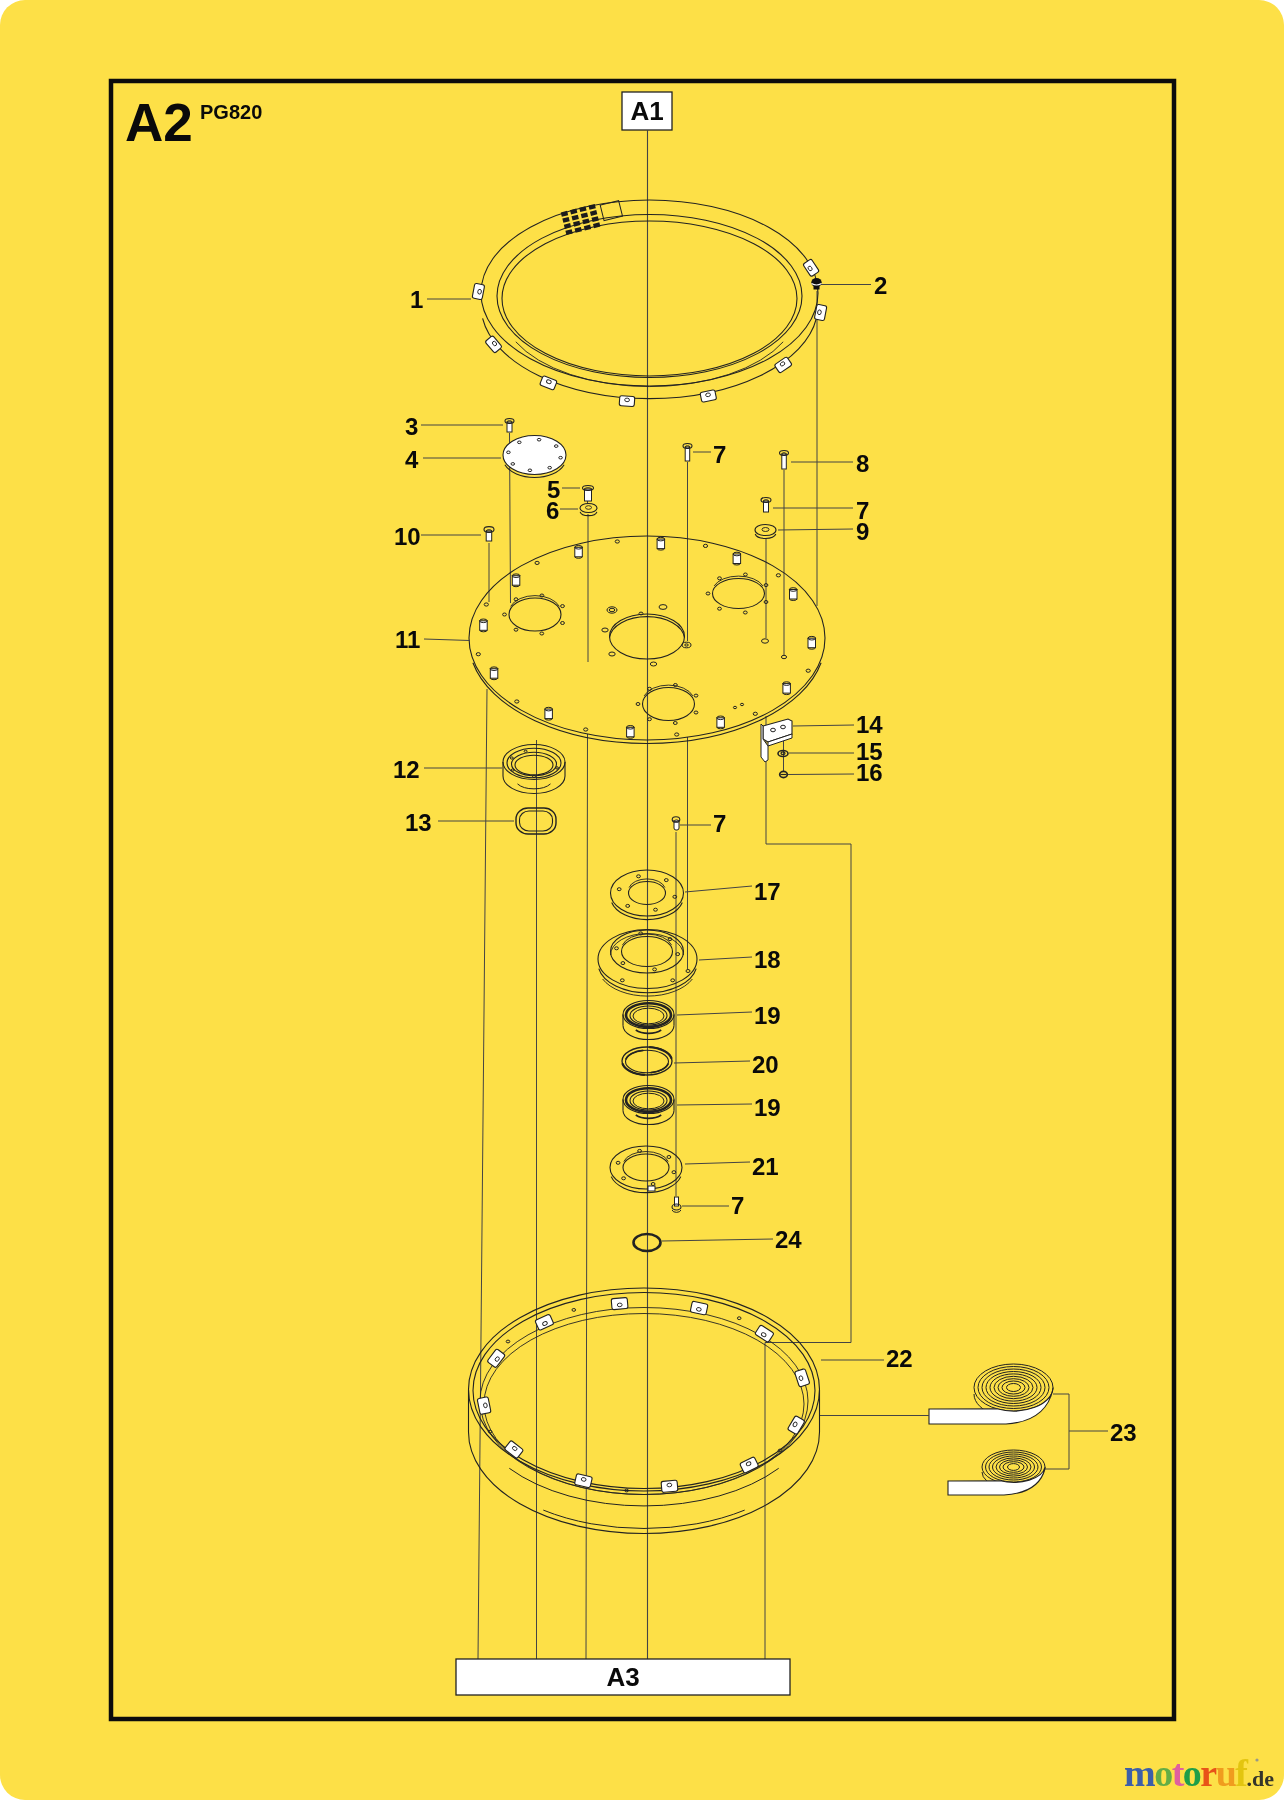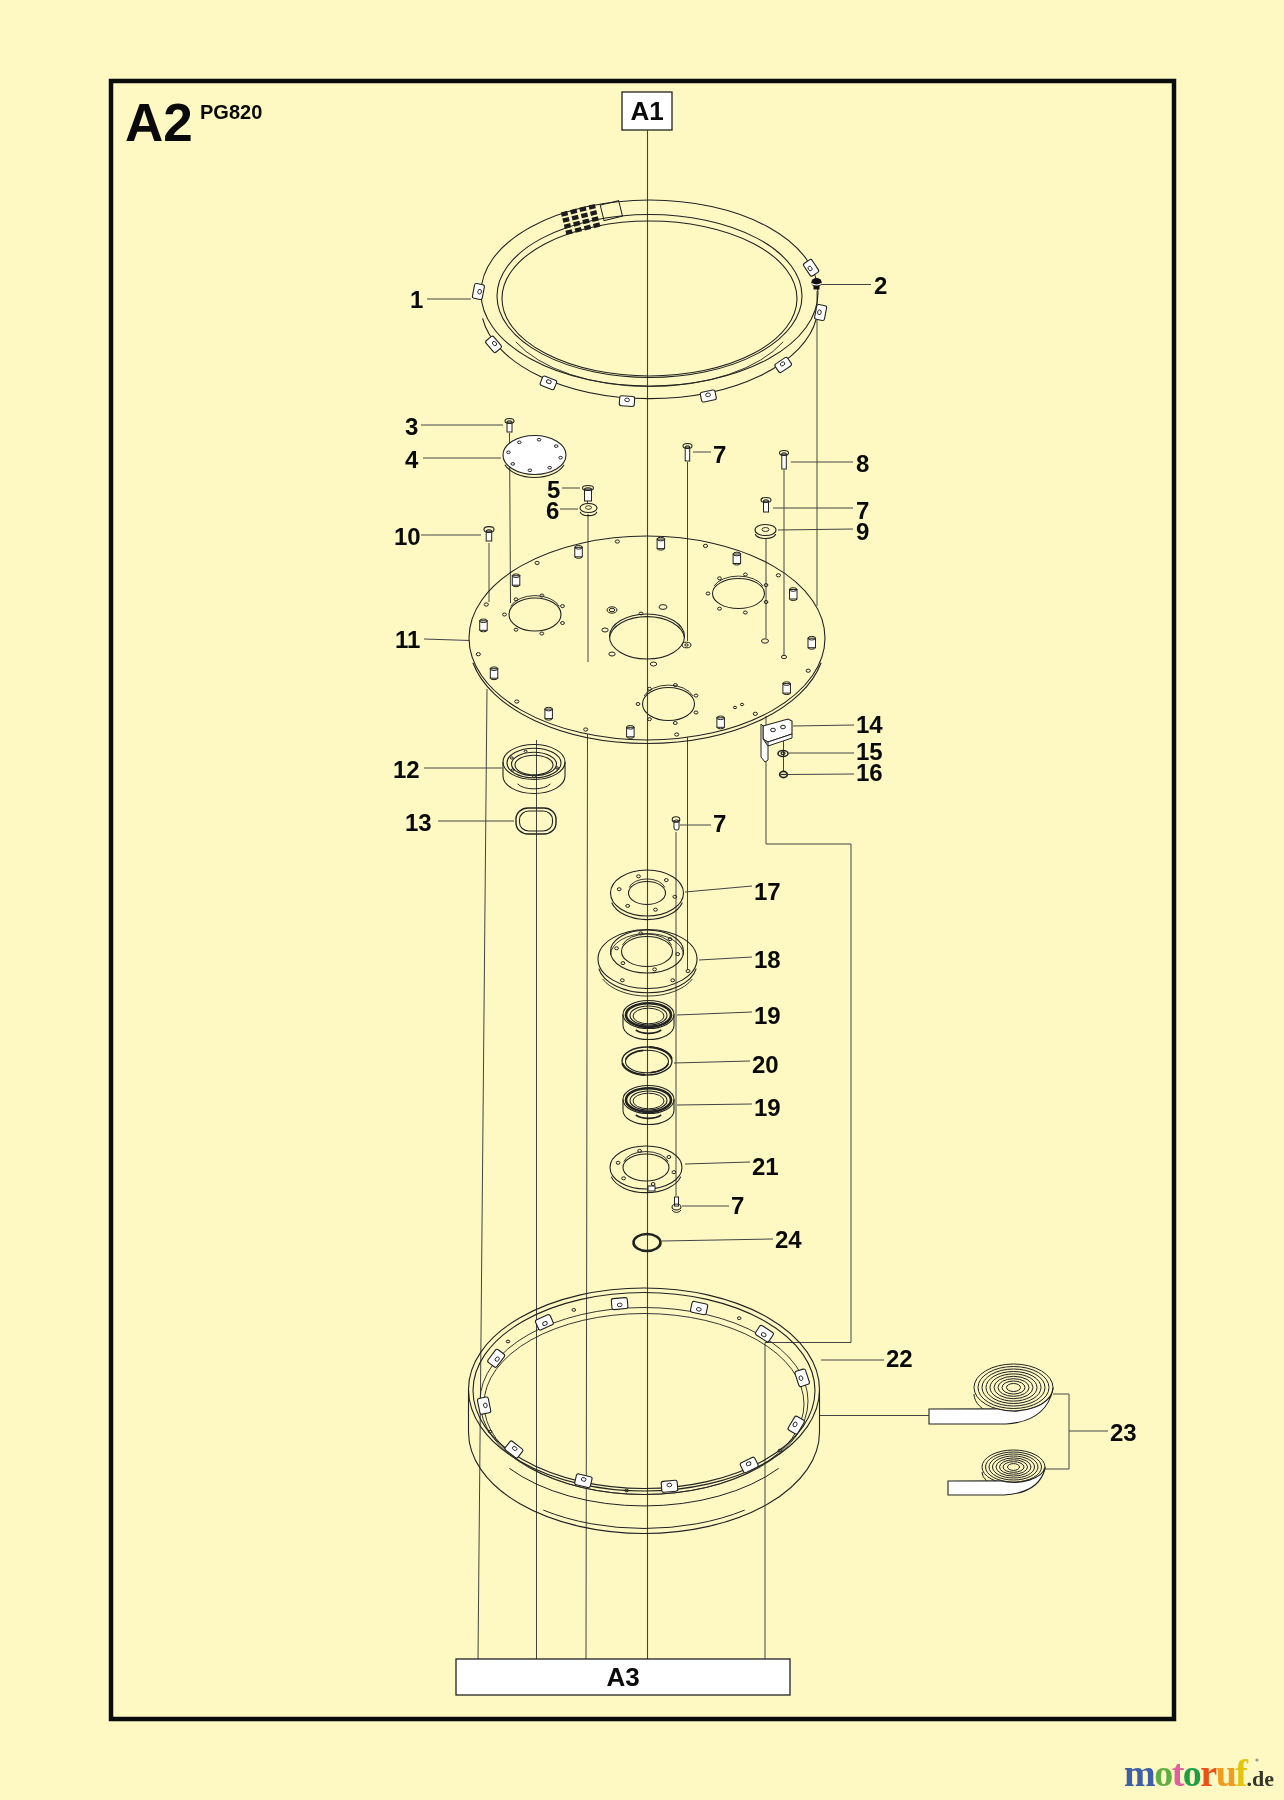--- a/index.html
+++ b/index.html
@@ -1,16 +1,16 @@
 <!DOCTYPE html>
 <html><head>
 <meta charset="utf-8">
 <style>
 html,body{margin:0;padding:0;background:#ffffff;}
-#page{width:1284px;height:1800px;position:relative;background:#fef9c3;}
+#page{width:1284px;height:1800px;position:relative;background:#fde047;border-radius:25px;}
 </style>
 </head>
 <body>
 <div id="page">
 <svg width="1284" height="1800" viewBox="0 0 1284 1800">
 
 <rect x="111" y="81" width="1063" height="1638" fill="none" stroke="#0c0c0c" stroke-width="4.5"></rect>
 
 <text x="125" y="141" font-family="Liberation Sans, sans-serif" font-weight="bold" font-size="53" fill="#0a0a0a">A2</text>
 <text x="200" y="119" font-family="Liberation Sans, sans-serif" font-weight="bold" font-size="20" fill="#0a0a0a">PG820</text>

